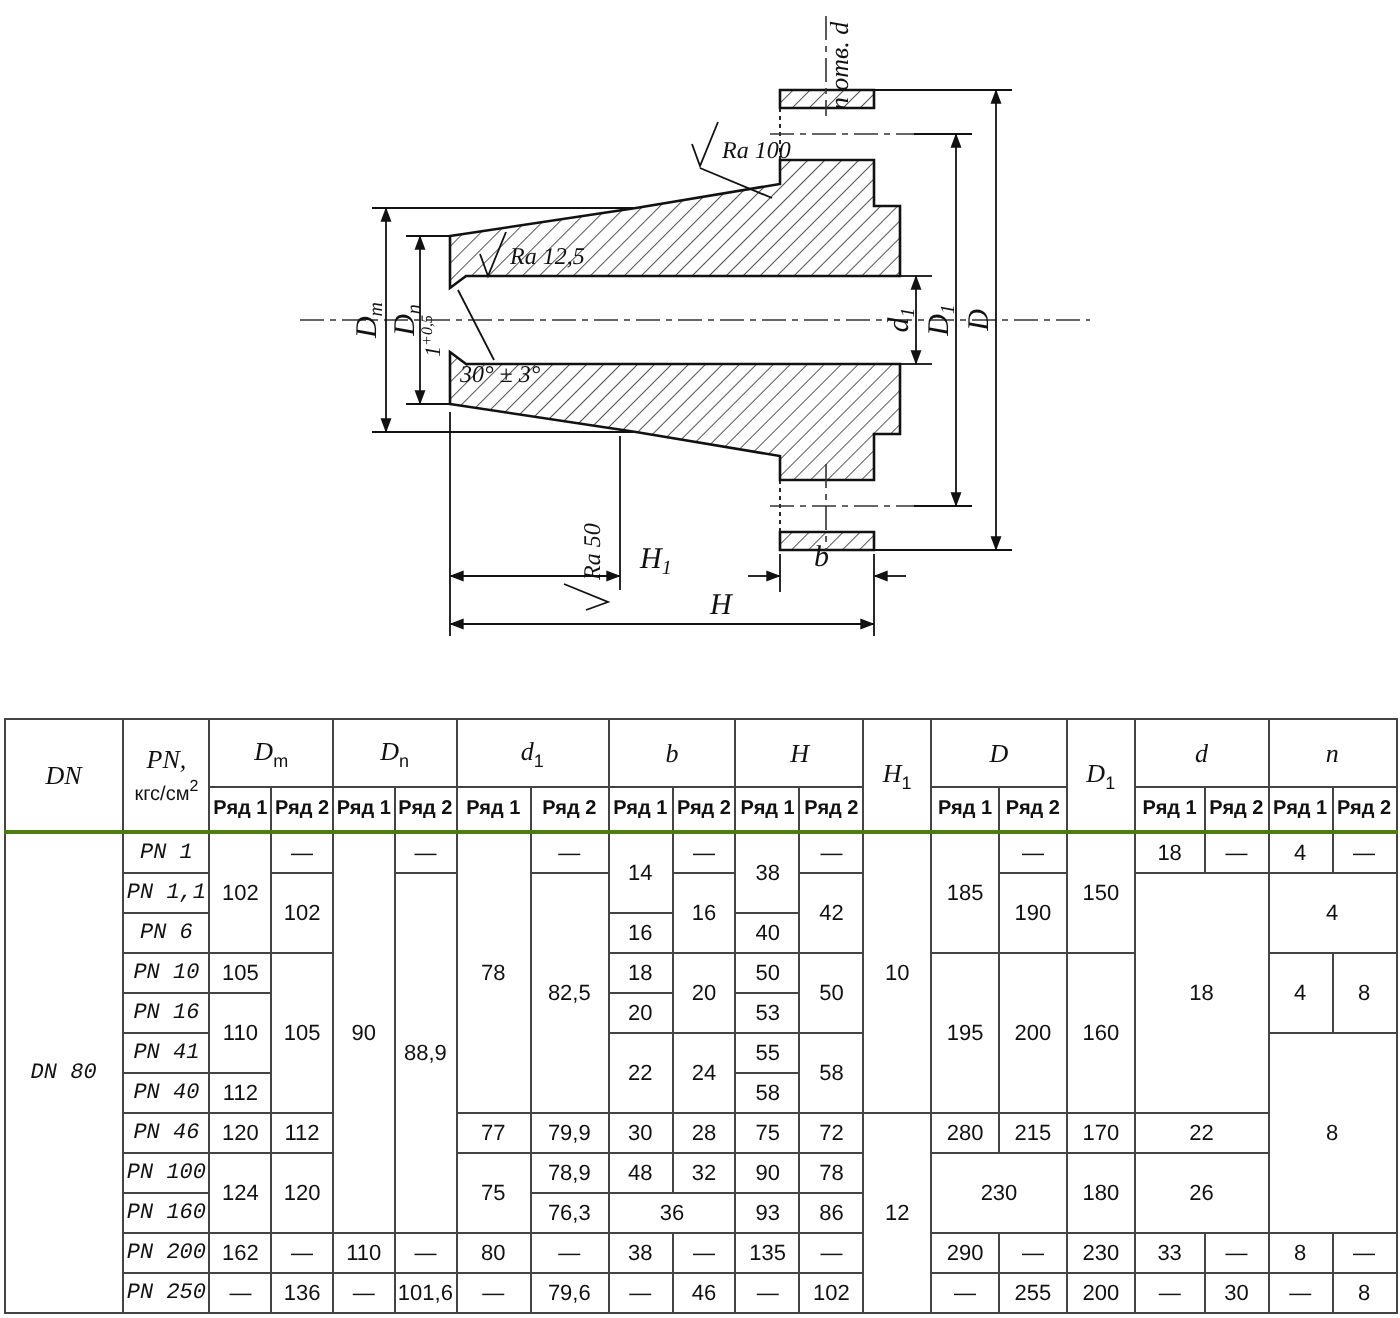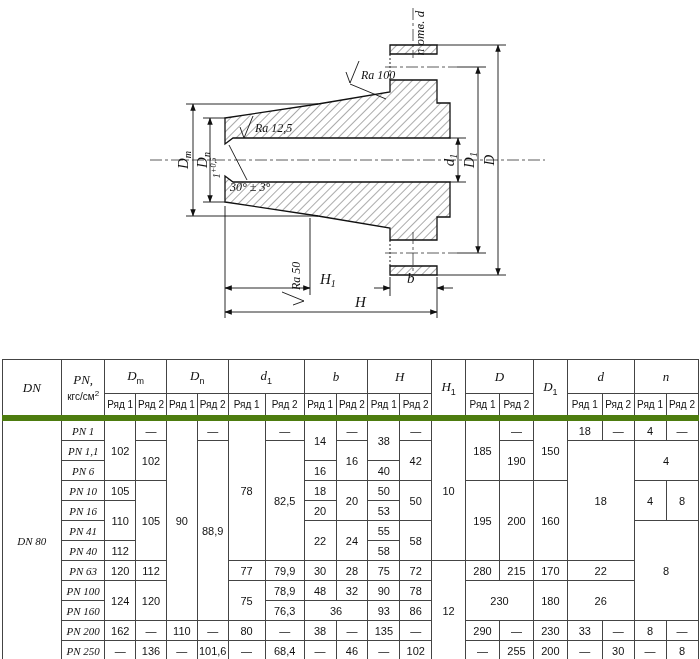--- a/index.html
+++ b/index.html
@@ -12,28 +12,28 @@
   .sup-ts{font-size:8px;}
   .ra-text{font-size:12px;}
   .note-text{font-size:12px;}
   .nholes-text{font-size:13px;}
   .outline{fill:url(#hatch);stroke:#111;stroke-width:1.3;}
   .thin{stroke:#111;stroke-width:0.9;fill:none;}
   .cline{stroke:#333;stroke-width:0.8;fill:none;stroke-dasharray:12 3 3 3;}
   table.spec{border-collapse:collapse;table-layout:fixed;width:697px;margin:1px auto 0 auto;font-size:11px;border:1.5px solid #333;}
   table.spec th,table.spec td{border:1px solid #444;text-align:center;vertical-align:middle;padding:0;overflow:hidden;white-space:nowrap;}
   table.spec thead tr.letters th{height:33px;font-weight:normal;font-size:13px;}
-  table.spec thead tr.ryadrow th{height:21px;font-weight:normal;font-size:10px;}
-  table.spec thead{border-bottom:6px solid #4d7c0f;}
+  table.spec thead tr.ryadrow th{height:21px;font-weight:bold;font-size:10px;}
+  table.spec thead{border-bottom:2px solid #4d7c0f;}
   table.spec tbody td{height:19px;font-size:11px;}
   table.spec i{font-family:"Liberation Serif",serif;font-style:italic;}
   table.spec sub{font-size:9px;}
   table.spec sup{font-size:8px;}
   .pn-head-small{font-size:10px;}
-  td.pn-cell,td.dn-cell{font-family:Liberation Serif, serif;font-style:italic;font-size:11.5px;}
+  td.pn-cell,td.dn-cell{font-family:Liberation Mono, monospace;font-style:italic;font-size:11.5px;}
 </style>
 </head>
 <body>
 
 <div class="drawing-wrap">
 <svg viewBox="0 0 700 356" width="700" height="356">
   <defs>
     <pattern id="hatch" width="6" height="6" patternUnits="userSpaceOnUse" patternTransform="rotate(45)">
       <line x1="0" y1="0" x2="0" y2="6" stroke="#555" stroke-width="1"></line>
     </pattern>
@@ -242,21 +242,21 @@
         <td>55</td>
         <td rowspan="2">58</td>
         <td rowspan="5" colspan="2">8</td>
       </tr>
       <tr>
         <td class="pn-cell">PN 40</td>
         <td>112</td>
         <td>58</td>
       </tr>
       <tr>
-        <td class="pn-cell">PN 63</td>
+        <td class="pn-cell">PN 46</td>
         <td>120</td>
         <td>112</td>
         <td>77</td>
         <td>79,9</td>
         <td>30</td>
         <td>28</td>
         <td>75</td>
         <td>72</td>
         <td rowspan="5">12</td>
         <td>280</td>
@@ -305,21 +305,21 @@
         <td>8</td>
         <td>—</td>
       </tr>
       <tr>
         <td class="pn-cell">PN 250</td>
         <td>—</td>
         <td>136</td>
         <td>—</td>
         <td>101,6</td>
         <td>—</td>
-        <td>68,4</td>
+        <td>79,6</td>
         <td>—</td>
         <td>46</td>
         <td>—</td>
         <td>102</td>
         <td>—</td>
         <td>255</td>
         <td>200</td>
         <td>—</td>
         <td>30</td>
         <td>—</td>

